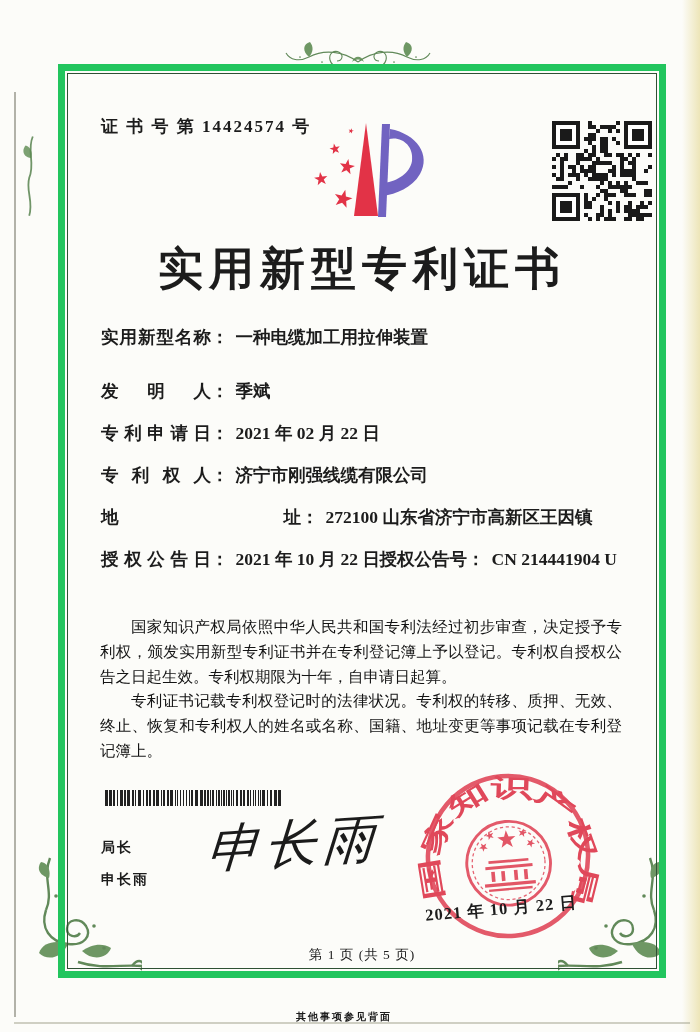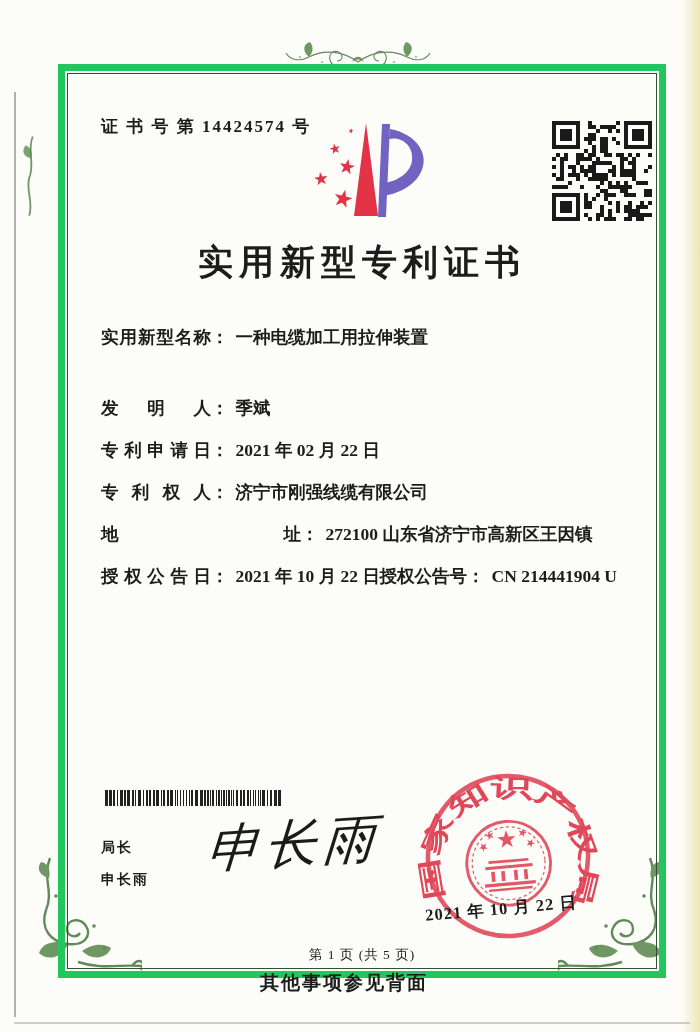--- a/index.html
+++ b/index.html
@@ -19,25 +19,25 @@
   .frame{position:absolute;left:58px;top:64px;width:594px;height:900px;
     border:7px solid #22c55e;}
   .frame-inner{position:absolute;inset:2px;border:1px solid #2e5134;pointer-events:none;}
 
   .cert-no{position:absolute;left:36px;top:44px;font-size:17px;font-weight:600;letter-spacing:2px;}
 
   .logo{position:absolute;left:240px;top:48px;width:126px;height:102px;}
   .qr{position:absolute;left:487px;top:50px;width:100px;height:100px;}
 
   .title{position:absolute;left:0;top:168px;width:100%;text-align:center;
-    font-size:35px;font-weight:700;letter-spacing:6px;}
+    font-size:45px;font-weight:700;letter-spacing:6px;}
 
   .fields{position:absolute;left:36px;top:254px;right:20px;}
   .frow{font-size:17.5px;font-weight:600;line-height:24px;margin-bottom:18px;white-space:nowrap;}
-  .frow.gap-lg{margin-bottom:47px;}
+  .frow.gap-lg{margin-bottom:30px;}
   .flabel{display:inline-block;width:110px;text-align:justify;text-align-last:justify;}
   .flabel.wide{width:200px;}
   .fcolon{margin-right:7px;}
   .fvalue-fixed{display:inline-block;width:140px;}
   .flabel2{display:inline-block;margin-left:4px;}
 
   .paras{position:absolute;left:35px;top:544px;width:522px;
     font-size:15.5px;line-height:1.6;text-align:justify;color:#141414;}
   .paras p{margin:0;text-indent:2em;}
 
@@ -50,22 +50,22 @@
 
   .signature{position:absolute;left:142px;top:736px;width:250px;
     font-size:52px;font-style:italic;color:#1b1b1b;
     transform:rotate(-4deg) skewX(-8deg);letter-spacing:6px;}
 
   .seal{position:absolute;left:352px;top:694px;width:182px;height:182px;transform:rotate(-5deg);}
   .seal-date{position:absolute;left:360px;top:826px;width:180px;
     font-size:16.5px;font-weight:600;letter-spacing:1px;transform:rotate(-5deg);}
 
   .page-num{position:absolute;left:0;bottom:7px;width:100%;text-align:center;font-size:13.5px;letter-spacing:1px;}
-  .back-note{position:absolute;left:0;top:970px;width:688px;text-align:center;
-    font-size:19px;font-weight:700;letter-spacing:2px;}
+  .back-note{position:absolute;left:0;top:1010px;width:688px;text-align:center;
+    font-size:10px;font-weight:700;letter-spacing:2px;}
 
   .orn{position:absolute;pointer-events:none;}
   .orn-top{left:283px;top:30px;width:150px;height:52px;}
   .orn-bl{left:22px;top:856px;width:120px;height:130px;}
   .orn-br{left:558px;top:856px;width:120px;height:130px;transform:scaleX(-1);}
   .orn-vine{left:22px;top:134px;width:18px;height:86px;}
 </style>
 </head>
 <body>
 
@@ -356,20 +356,24 @@
       <span class="flabel">专利权人</span><span class="fcolon">：</span><span>济宁市刚强线缆有限公司</span>
     </div>
     <div class="frow">
       <span class="flabel wide">地址</span><span class="fcolon">：</span><span>272100 山东省济宁市高新区王因镇</span>
     </div>
     <div class="frow">
       <span class="flabel">授权公告日</span><span class="fcolon">：</span><span class="fvalue-fixed">2021 年 10 月 22 日</span><span class="flabel2">授权公告号</span><span class="fcolon">：</span><span>CN 214441904 U</span>
     </div>
   </div>
 
+  <div class="paras">
+    <p>国家知识产权局依照中华人民共和国专利法经过初步审查，决定授予专利权，颁发实用新型专利证书并在专利登记簿上予以登记。专利权自授权公告之日起生效。专利权期限为十年，自申请日起算。</p>
+    <p>专利证书记载专利权登记时的法律状况。专利权的转移、质押、无效、终止、恢复和专利权人的姓名或名称、国籍、地址变更等事项记载在专利登记簿上。</p>
+  </div>
 
   <div class="barcode"><svg viewBox="0 0 178 16" width="178" height="16">
         <rect x="0" y="0" width="3" height="16" fill="#222"></rect>
         <rect x="4" y="0" width="3" height="16" fill="#222"></rect>
         <rect x="8" y="0" width="2" height="16" fill="#222"></rect>
         <rect x="12" y="0" width="1" height="16" fill="#222"></rect>
         <rect x="15" y="0" width="3" height="16" fill="#222"></rect>
         <rect x="19" y="0" width="2" height="16" fill="#222"></rect>
         <rect x="22" y="0" width="3" height="16" fill="#222"></rect>
         <rect x="27" y="0" width="2" height="16" fill="#222"></rect>

